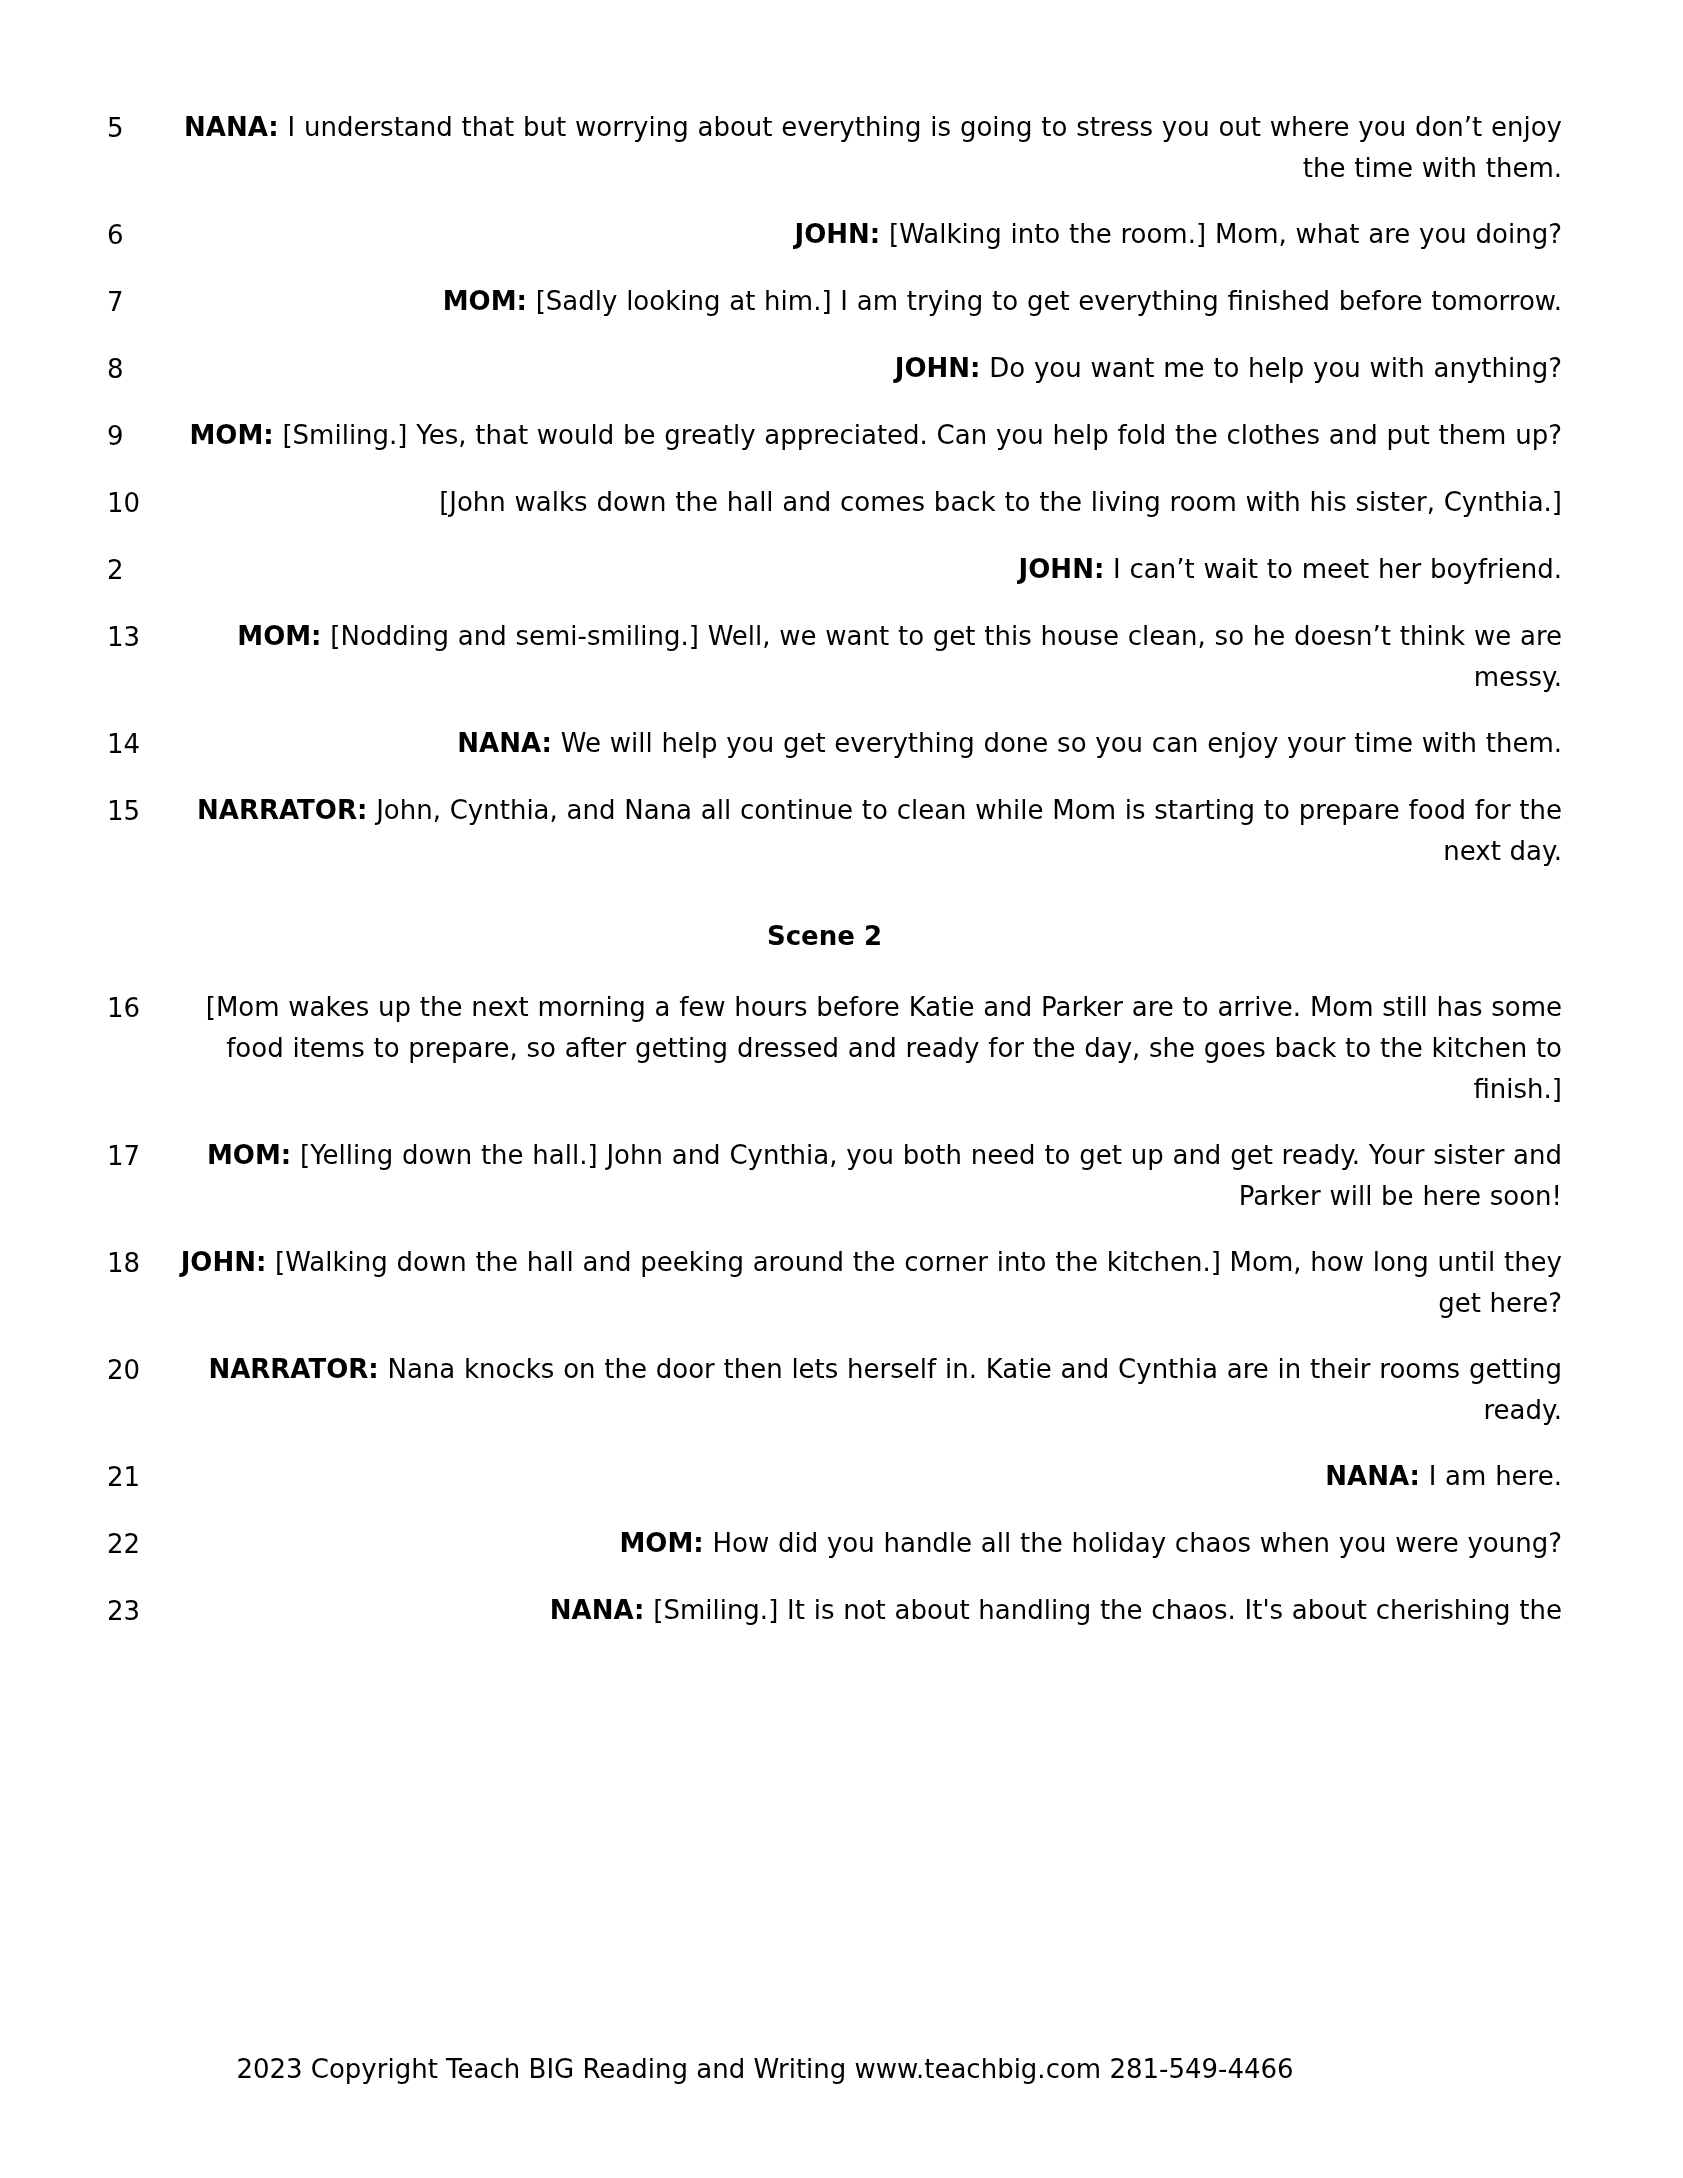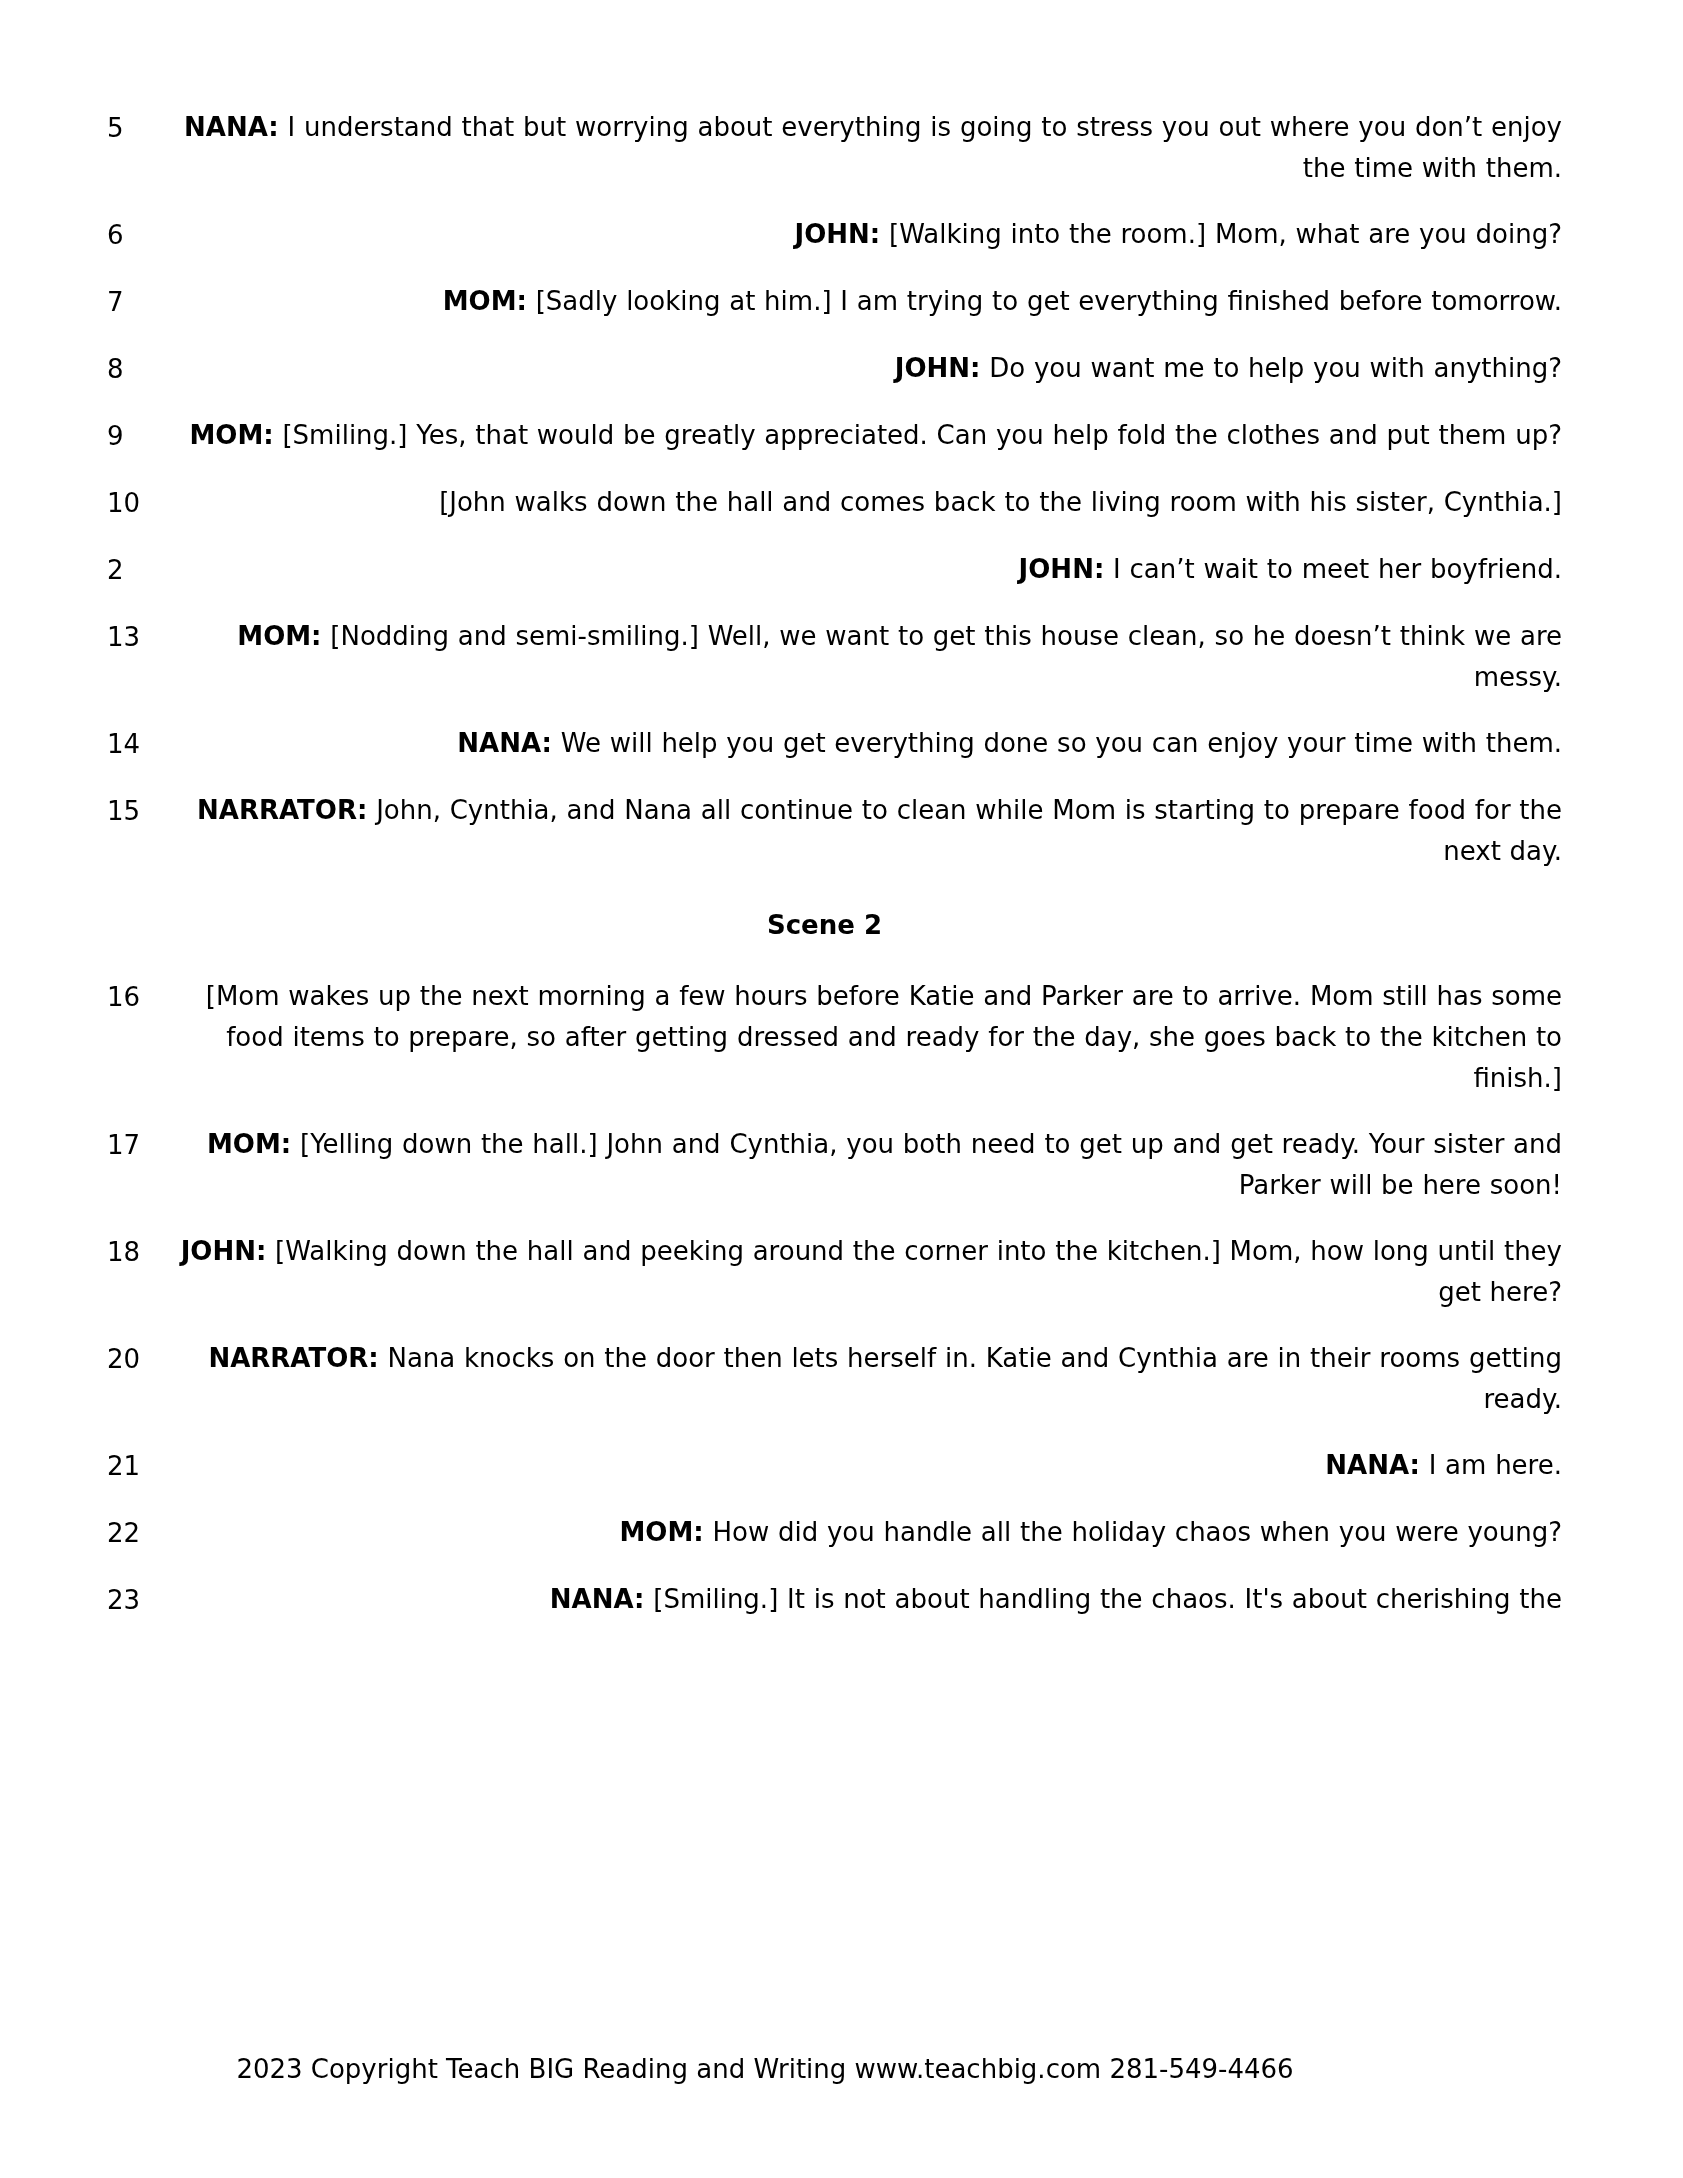--- a/index.html
+++ b/index.html
@@ -52,21 +52,21 @@
   .speaker {
     font-weight: bold;
   }
   .stage {
   }
   .scene-heading {
     text-align: center;
     font-weight: bold;
     font-size: 26px;
     line-height: 41px;
-    margin-top: 33px;
+    margin-top: 44px;
     margin-bottom: 30px;
     padding-right: 20px;
   }
   .footer {
     position: absolute;
     left: 0;
     top: 2051px;
     width: 1510px;
     text-align: center;
     font-size: 26px;

